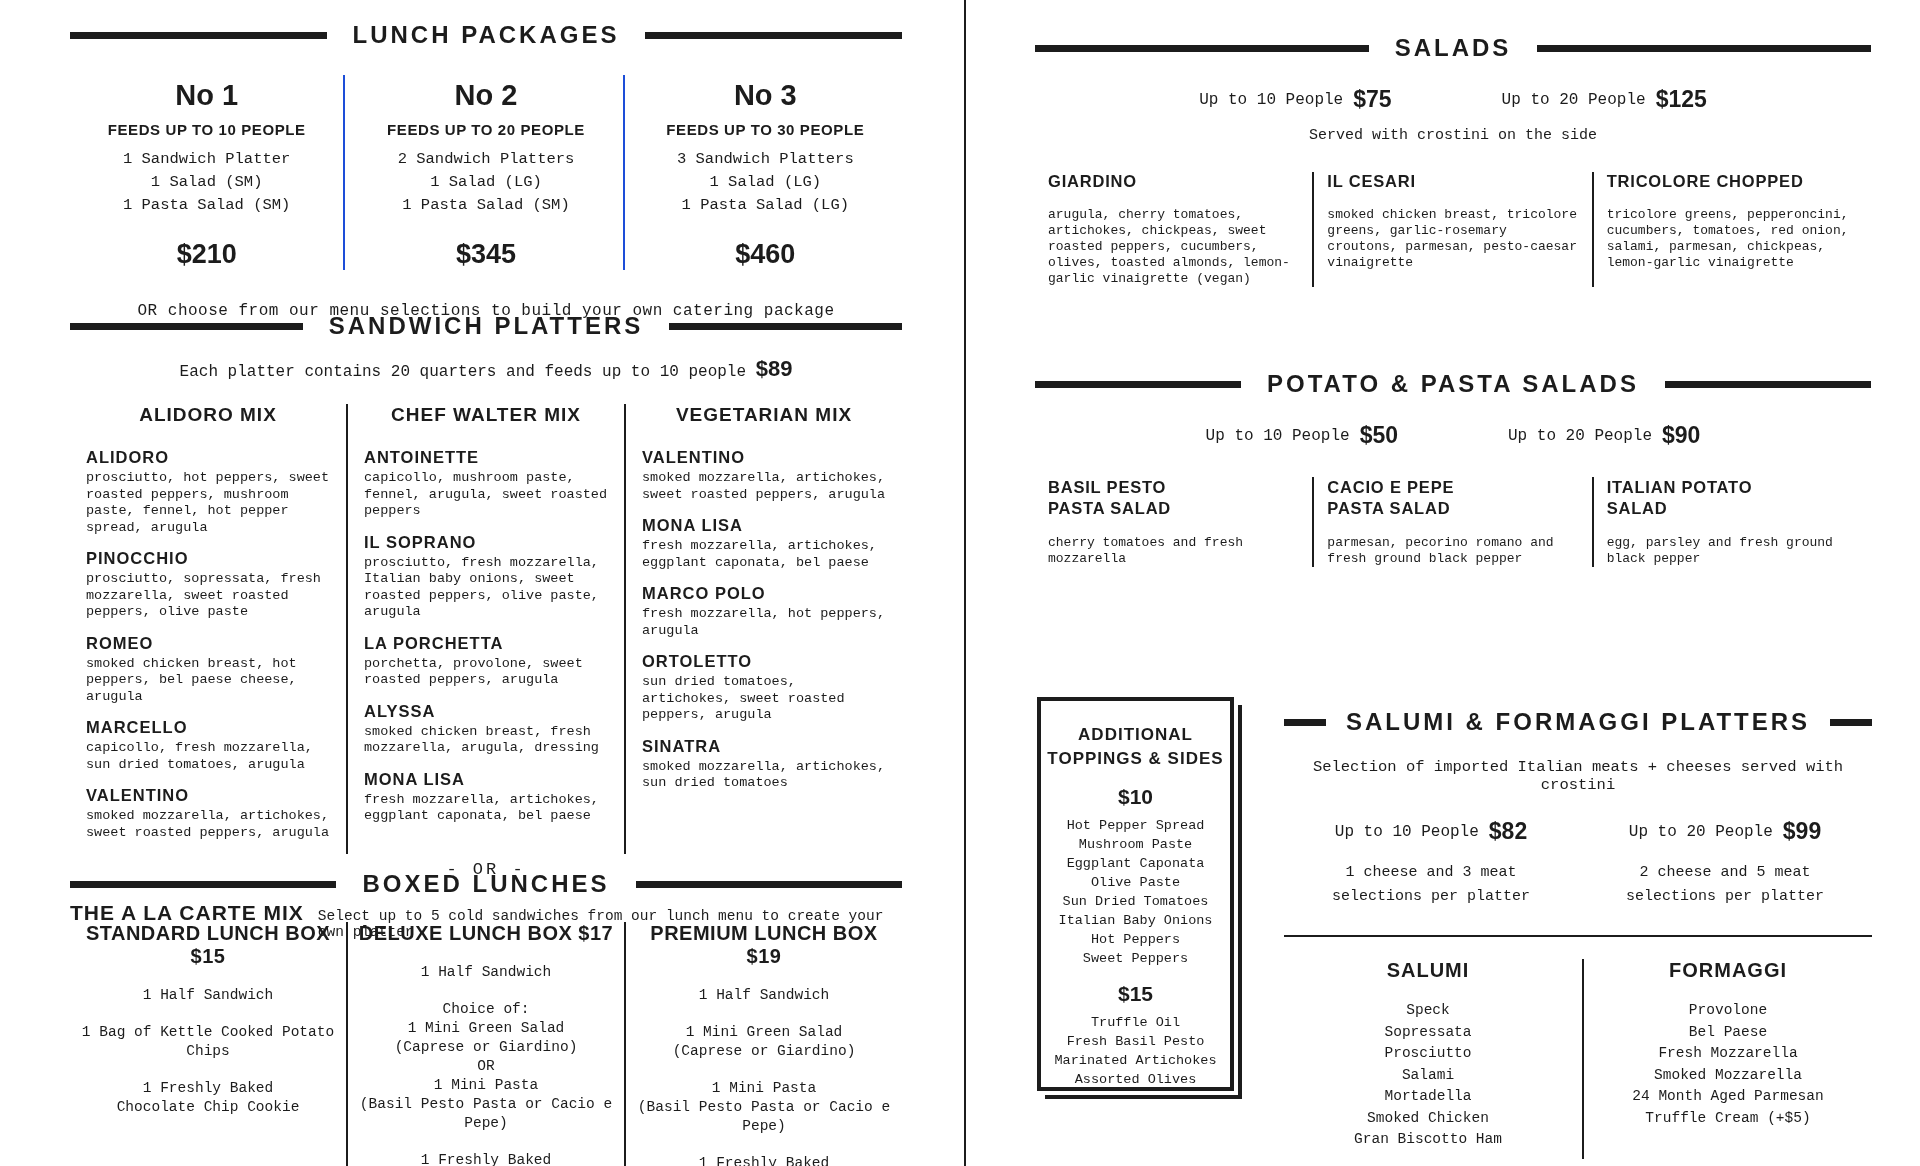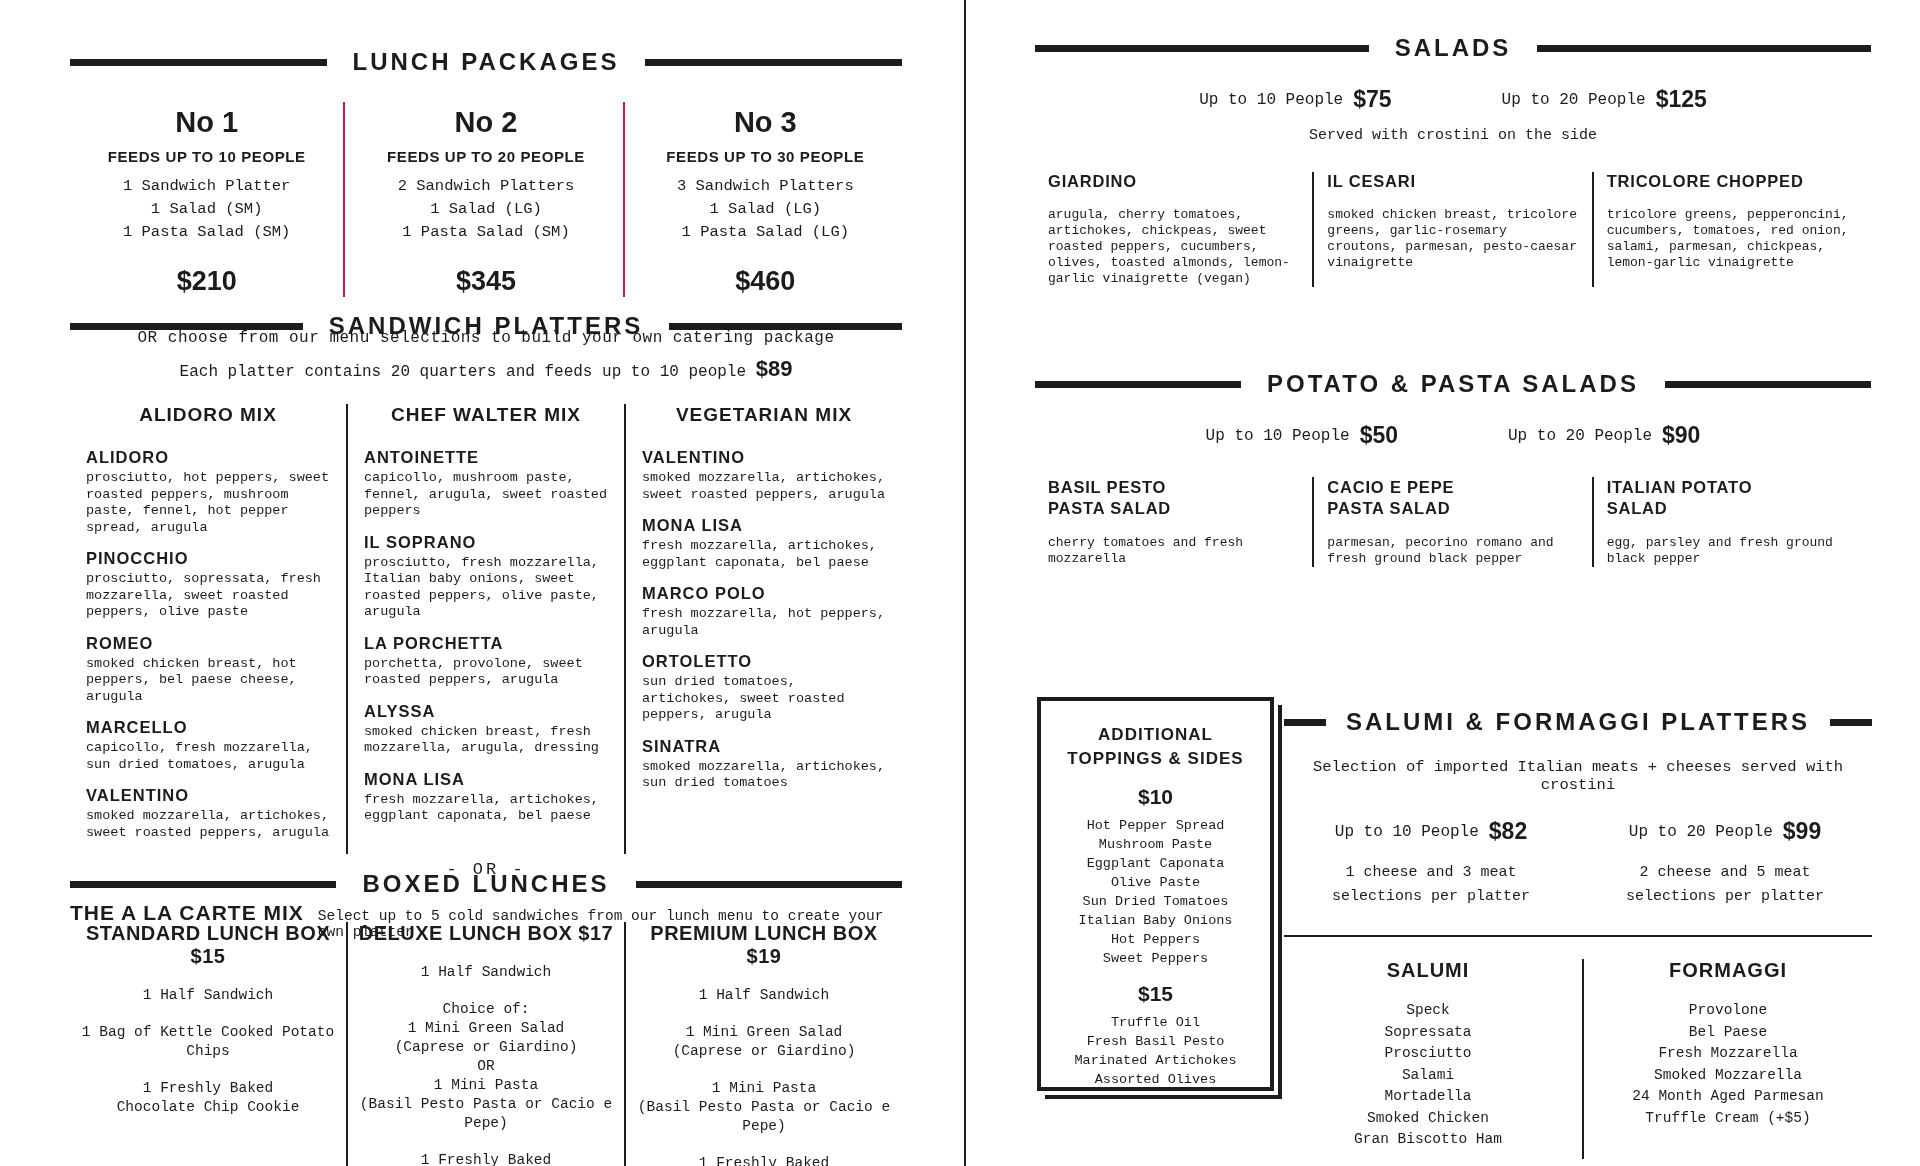--- a/index.html
+++ b/index.html
@@ -9,24 +9,24 @@
   
   .sec-head { display:flex; align-items:center; gap:26px; }
   .sec-head .rule { flex:1; height:7px; background:#1c1c1c; }
   .sec-title { font-family:"Liberation Sans", sans-serif; font-weight:700; font-size:24px; letter-spacing:3px; white-space:nowrap; }
 
   .mono-note { font-size:16px; letter-spacing:0.5px; text-align:center; }
 
   
   #page-divider { position:absolute; left:964px; top:0; width:2px; height:1166px; background:#1c1c1c; }
 
-  #lunch-packages { position:absolute; left:70px; top:48px; width:832px; }
+  #lunch-packages { position:absolute; left:70px; top:21px; width:832px; }
   .pkg-row { display:flex; margin-top:26px; }
   .pkg { flex:1; text-align:center; padding:4px 12px 0; }
-  .pkg + .pkg { border-left:2px solid #be185d;padding-left:16px; }
+  .pkg + .pkg { border-left:2px solid #1d4ed8;padding-left:16px; }
   .pkg-name { font-family:"Liberation Sans",sans-serif; font-weight:700; font-size:29px; margin-bottom:9px; }
   .pkg-feeds { font-family:"Liberation Sans",sans-serif; font-weight:700; font-size:15px; letter-spacing:0.6px; margin-bottom:10px; }
   .pkg-item { font-size:15.5px; line-height:23px; }
   .pkg-price { font-family:"Liberation Sans",sans-serif; font-weight:700; font-size:27px; margin-top:22px; }
   .pkg-note { margin-top:32px; }
 
   #sandwich-platters { position:absolute; left:70px; top:312px; width:832px; }
   .sp-sub { text-align:center; font-size:16px; margin-top:16px; }
   .sp-sub .big-price { font-family:"Liberation Sans",sans-serif; font-weight:700; font-size:22px; letter-spacing:0; }
   .mix-row { display:flex; margin-top:22px; }
@@ -58,21 +58,21 @@
   .salads-note { text-align:center; font-size:15px; margin-top:14px; }
   .salad-row { display:flex; margin-top:28px; }
   .salad-col { flex:1; padding:0 13px; }
   .salad-col + .salad-col { border-left:2px solid #1c1c1c; }
   .salad-name { font-family:"Liberation Sans",sans-serif; font-weight:700; font-size:16.5px; letter-spacing:0.8px; margin-bottom:16px; }
   .salad-desc { font-size:13px; line-height:16px; }
 
   #potato-pasta { position:absolute; left:1035px; top:370px; width:836px; }
   .pp-name { font-family:"Liberation Sans",sans-serif; font-weight:700; font-size:16.5px; letter-spacing:0.8px; max-width:155px; line-height:21px; margin-bottom:16px; }
 
-  #toppings-box { position:absolute; left:1037px; top:697px; width:237px; height:394px;
+  #toppings-box { position:absolute; left:1037px; top:697px; width:197px; height:394px;
     border:4px solid #1c1c1c; box-shadow:5px 5px 0 -1px #fff, 8px 8px 0 0 #1c1c1c;
     text-align:center; padding-top:22px; }
   .top-title { font-family:"Liberation Sans",sans-serif; font-weight:700; font-size:17px; letter-spacing:1px; line-height:24px; }
   .tier-price { font-family:"Liberation Sans",sans-serif; font-weight:700; font-size:21px; margin:14px 0 7px; }
   .tier-item { font-size:13.5px; line-height:19px; }
 
   #salumi-formaggi { position:absolute; left:1284px; top:708px; width:588px; }
   #salumi-formaggi .sec-head { gap:20px; }
   .sf-sub { text-align:center; font-size:15.5px; margin-top:22px; }
   .sf-pricing { display:flex; margin-top:24px; }

